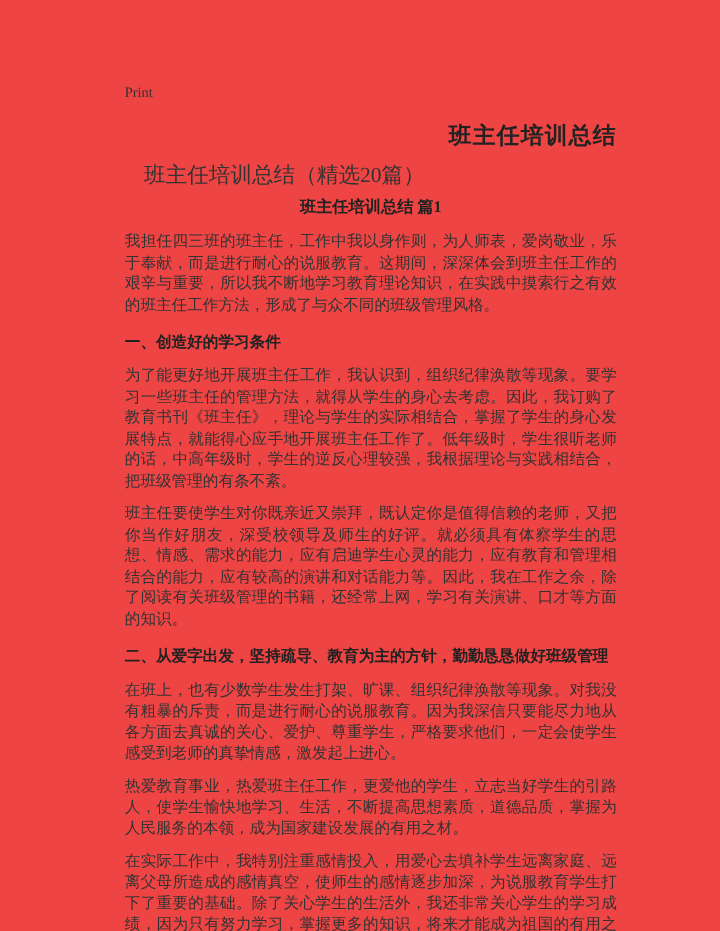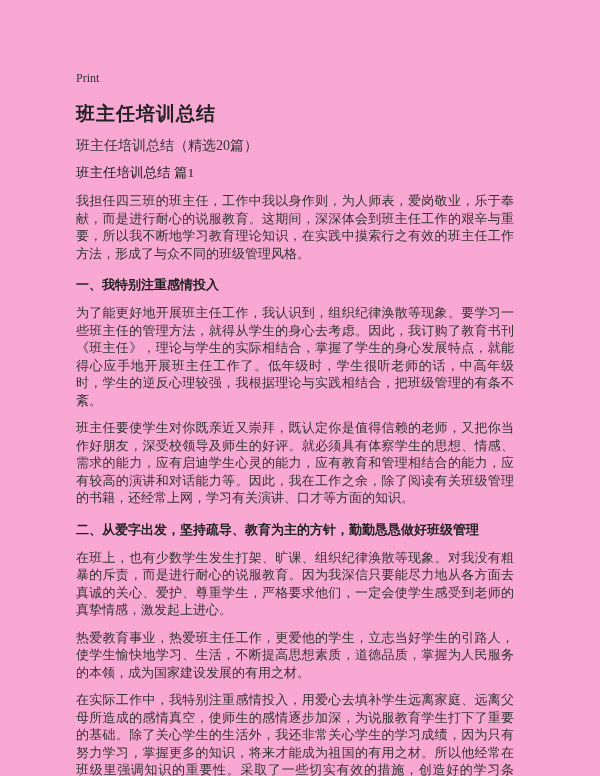--- a/index.html
+++ b/index.html
@@ -12,51 +12,52 @@
   body {
     width: 600px;
     height: 776px;
     overflow: hidden;
     font-family: "Liberation Serif", "DejaVu Serif", serif;
     color: #333333;
   }
   .page {
     width: 600px;
     height: 776px;
-    padding: 68px 86px 0 76px;
-    background: #f9a8d4;
+    padding: 68px 86px 0 104px;
+    background: #ef4444;
   }
   .print-link {
     display: inline-block;
     font-size: 12px;
     line-height: 14px;
     color: #333333;
     text-decoration: none;
     cursor: pointer;
   }
   .doc-title {
     font-size: 19px;
     line-height: 24px;
     font-weight: bold;
-    text-align: left;
+    text-align: right;
     color: #222222;
     margin: 16px 0 12px 0;
     letter-spacing: 1px;
   }
   .doc-subtitle {
-    font-size: 14px;
+    font-size: 18px;
     line-height: 16px;
-    margin: 0 0 11px 0;
+    margin: 0 0 11px 16px;
   }
   .article-heading {
     font-size: 13.5px;
     line-height: 16px;
-    font-weight: normal;
+    font-weight: bold;
     color: #222222;
     margin: 0 0 11px 0;
+    text-align: center;
   }
   .body-para {
     font-size: 13px;
     line-height: 17.5px;
     text-align: justify;
     text-justify: inter-ideograph;
     margin: 0 0 10px 0;
   }
   .para-heading {
     font-size: 13px;
@@ -74,21 +75,21 @@
   <a class="print-link">Print</a>
 
   <h1 class="doc-title">班主任培训总结</h1>
 
   <div class="doc-subtitle">班主任培训总结（精选20篇）</div>
 
   <div class="article-heading">班主任培训总结 篇1</div>
 
   <p class="body-para">我担任四三班的班主任，工作中我以身作则，为人师表，爱岗敬业，乐于奉献，而是进行耐心的说服教育。这期间，深深体会到班主任工作的艰辛与重要，所以我不断地学习教育理论知识，在实践中摸索行之有效的班主任工作方法，形成了与众不同的班级管理风格。</p>
 
-  <h3 class="para-heading">一、我特别注重感情投入</h3>
+  <h3 class="para-heading">一、创造好的学习条件</h3>
 
   <p class="body-para">为了能更好地开展班主任工作，我认识到，组织纪律涣散等现象。要学习一些班主任的管理方法，就得从学生的身心去考虑。因此，我订购了教育书刊《班主任》，理论与学生的实际相结合，掌握了学生的身心发展特点，就能得心应手地开展班主任工作了。低年级时，学生很听老师的话，中高年级时，学生的逆反心理较强，我根据理论与实践相结合，把班级管理的有条不紊。</p>
 
   <p class="body-para">班主任要使学生对你既亲近又崇拜，既认定你是值得信赖的老师，又把你当作好朋友，深受校领导及师生的好评。就必须具有体察学生的思想、情感、需求的能力，应有启迪学生心灵的能力，应有教育和管理相结合的能力，应有较高的演讲和对话能力等。因此，我在工作之余，除了阅读有关班级管理的书籍，还经常上网，学习有关演讲、口才等方面的知识。</p>
 
   <h3 class="para-heading">二、从爱字出发，坚持疏导、教育为主的方针，勤勤恳恳做好班级管理</h3>
 
   <p class="body-para">在班上，也有少数学生发生打架、旷课、组织纪律涣散等现象。对我没有粗暴的斥责，而是进行耐心的说服教育。因为我深信只要能尽力地从各方面去真诚的关心、爱护、尊重学生，严格要求他们，一定会使学生感受到老师的真挚情感，激发起上进心。</p>
 
   <p class="body-para">热爱教育事业，热爱班主任工作，更爱他的学生，立志当好学生的引路人，使学生愉快地学习、生活，不断提高思想素质，道德品质，掌握为人民服务的本领，成为国家建设发展的有用之材。</p>

